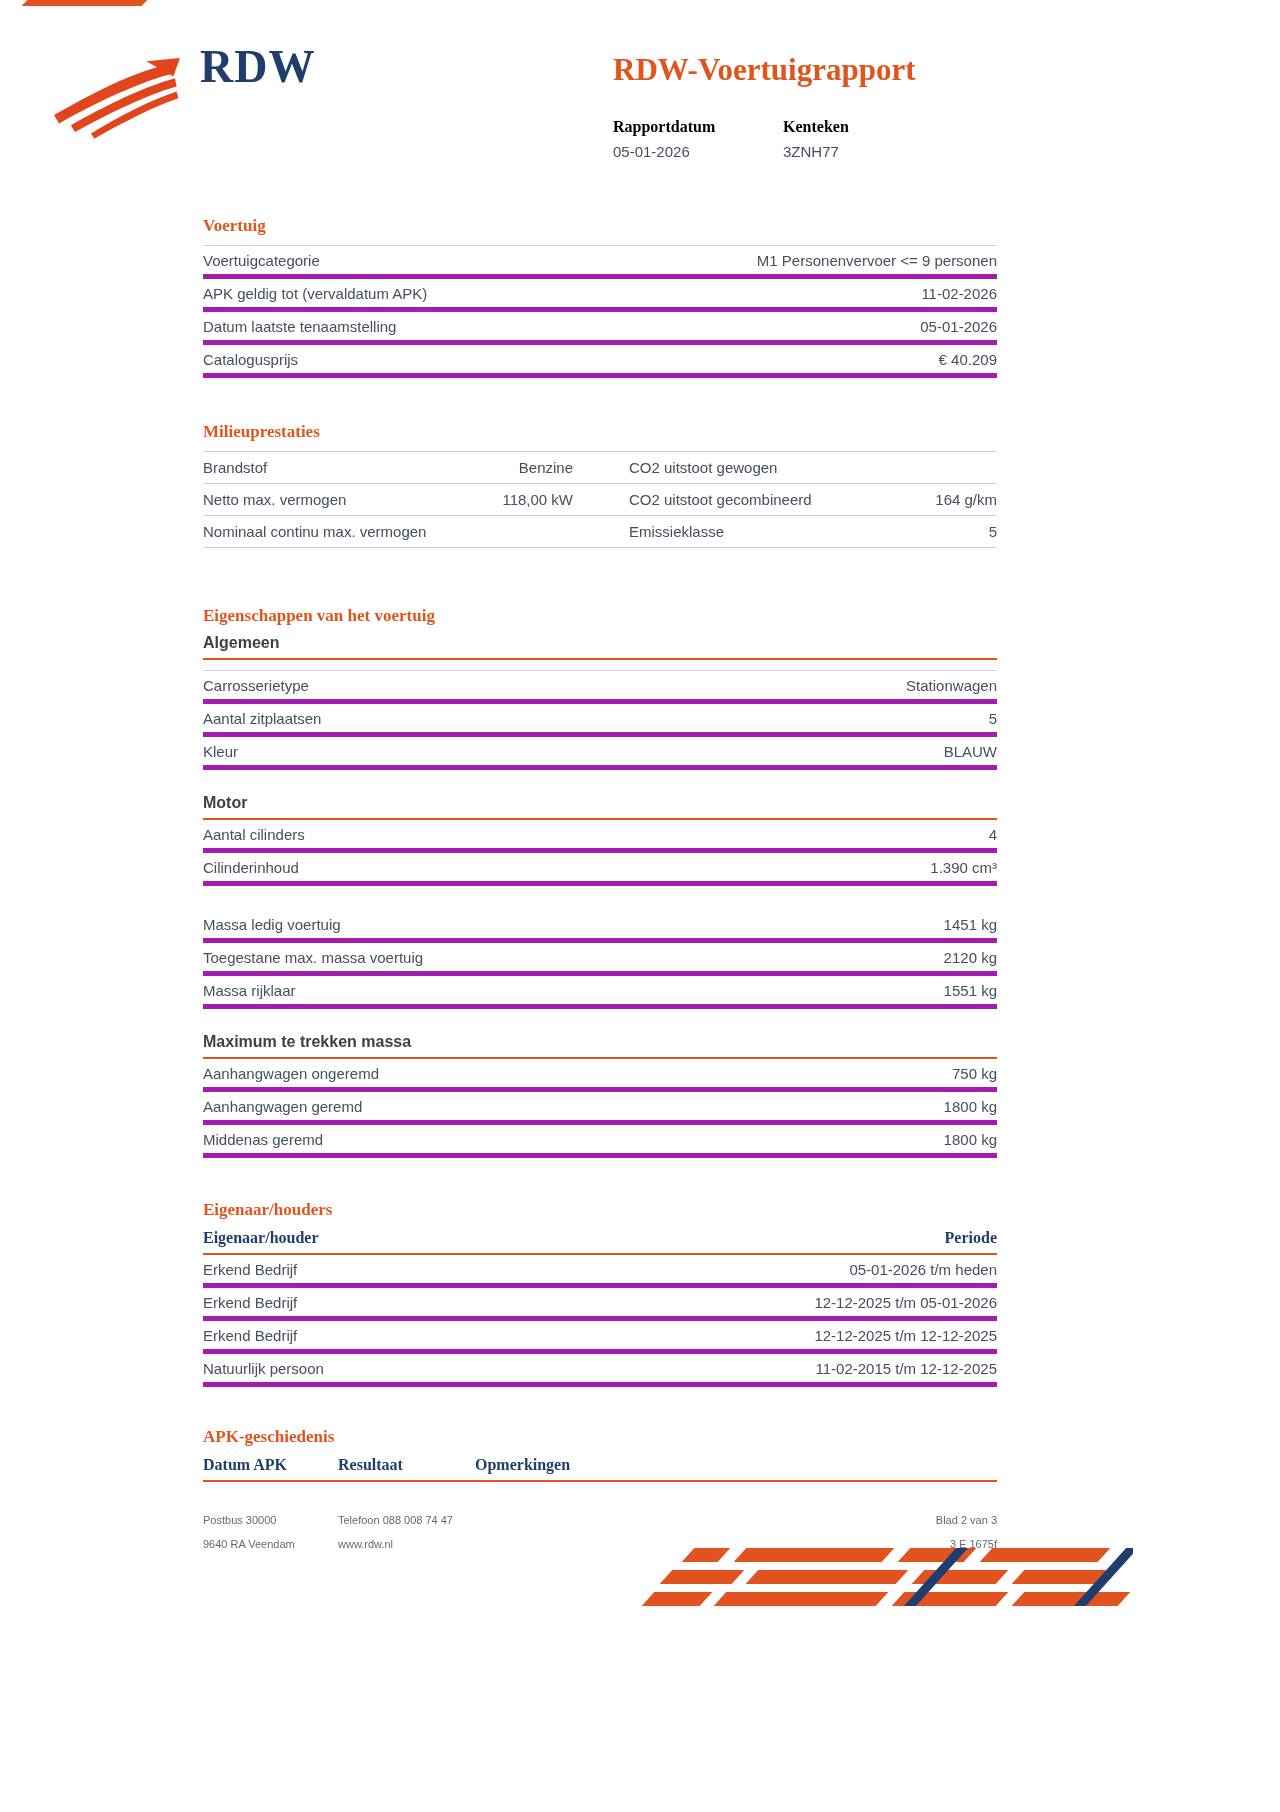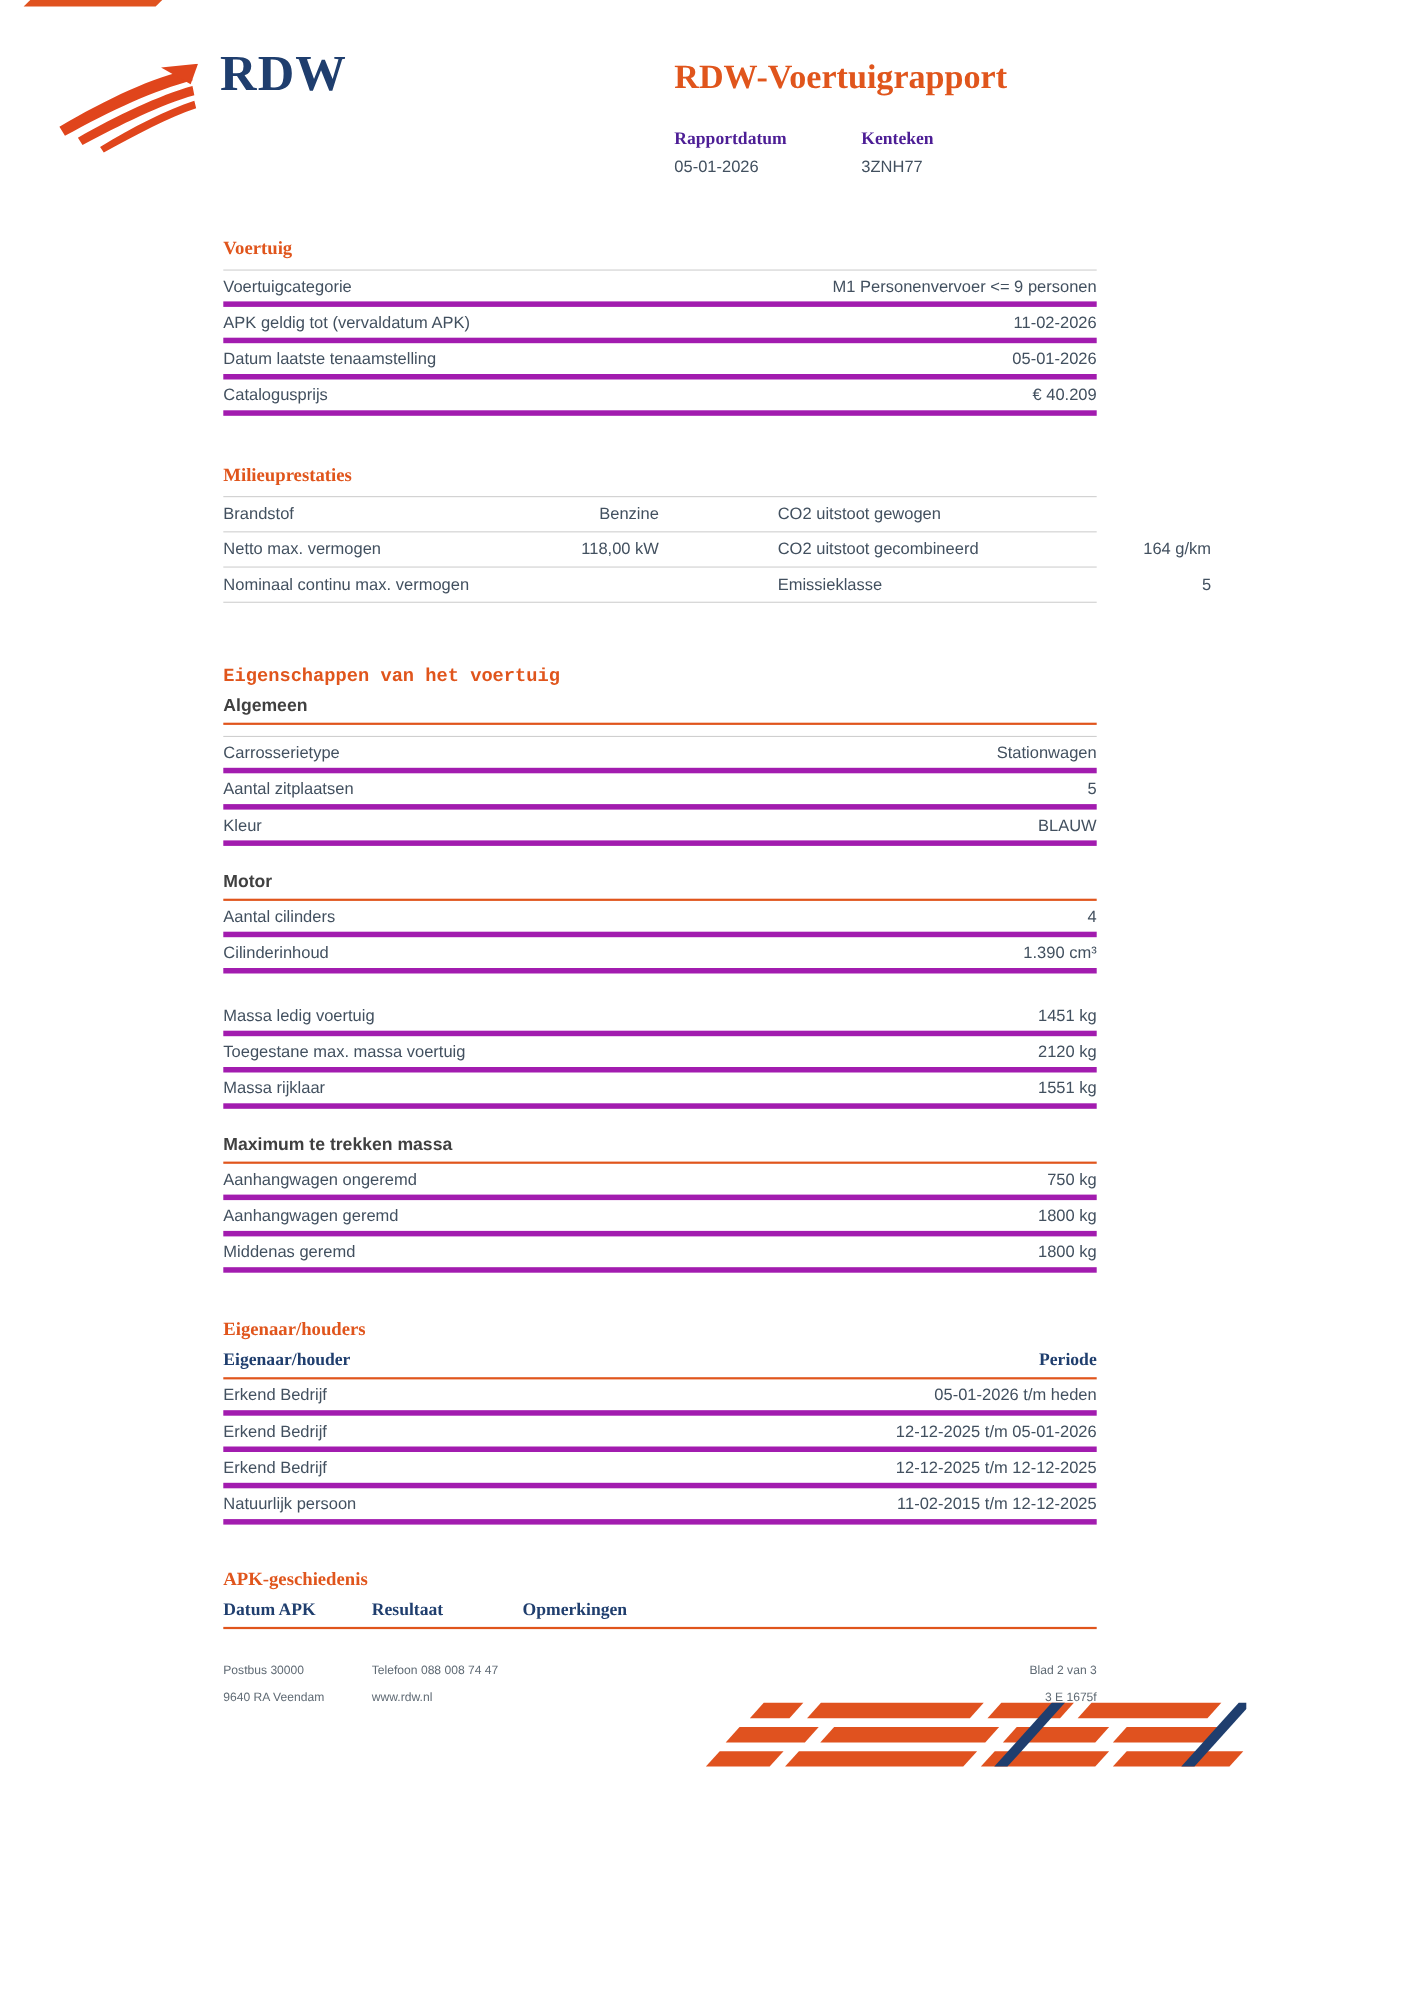--- a/index.html
+++ b/index.html
@@ -9,38 +9,38 @@
 
   
   .top-sliver{position:absolute;left:26px;top:-3px;width:120px;height:9px;background:#e0521f;transform:skewX(-45deg);}
   .logo-wing{position:absolute;left:42px;top:58px;width:145px;height:84px;}
   .brand{position:absolute;left:200px;top:40px;font-family:"Liberation Serif",serif;font-weight:700;
          font-size:46px;color:#1f3e6e;letter-spacing:1px;}
   .doc-title{position:absolute;left:613px;top:52px;margin:0;font-family:"Liberation Serif",serif;
              font-weight:700;font-size:31px;color:#e0551c;}
   .hfields{position:absolute;left:613px;top:118px;display:flex;}
   .hfield{width:170px;}
-  .flabel{font-family:"Liberation Serif",serif;font-weight:700;font-size:16px;color:#4c1d95;margin-bottom:7px;}
+  .flabel{font-family:"Liberation Serif",serif;font-weight:700;font-size:16px;color:#000000;margin-bottom:7px;}
   .fvalue{font-size:15px;color:#42505f;}
 
   
   .content{position:absolute;left:203px;top:216px;width:794px;}
   .section-title{font-family:"Liberation Serif",serif;font-weight:700;font-size:17px;color:#e0551c;margin:0 0 9px 0;}
   .rows{border-top:1px solid #cfcfcf;}
   .row{display:flex;justify-content:space-between;align-items:baseline;
        padding:6px 0 5px;border-bottom:5px solid #a21caf;font-size:15px;color:#42505f;}
   .row .val{text-align:right;white-space:nowrap;}
 
   .section-milieu{margin-top:44px;}
   .milieu-row{display:grid;grid-template-columns:240px 130px 56px 228px 140px;
-              padding:7px 0;border-bottom:1px solid #cfcfcf;font-size:15px;color:#42505f;gap:26px;}
+              padding:7px 0;border-bottom:1px solid #cfcfcf;font-size:15px;color:#42505f;}
   .milieu-row .val{text-align:right;white-space:nowrap;}
 
   .section-eigenschappen{margin-top:58px;}
-  .section-eigenschappen .section-title{margin-bottom:4px;font-family:Liberation Mono, monospace;}
+  .section-eigenschappen .section-title{margin-bottom:4px;}
   .subsection{margin-top:24px;}
   .subsection.first{margin-top:8px;}
   .sub-title{font-size:16px;font-weight:700;color:#404040;padding-bottom:6px;border-bottom:2px solid #e0551c;}
   .sub-rows.gap{margin-top:10px;border-top:1px solid #cfcfcf;}
 
   .section-eigenaars{margin-top:42px;}
   .table-head{display:flex;justify-content:space-between;padding-bottom:6px;border-bottom:2px solid #e0551c;
               font-family:"Liberation Serif",serif;font-weight:700;font-size:16px;color:#1f3e6e;margin-top:8px;}
 
   .section-apk{margin-top:40px;}

